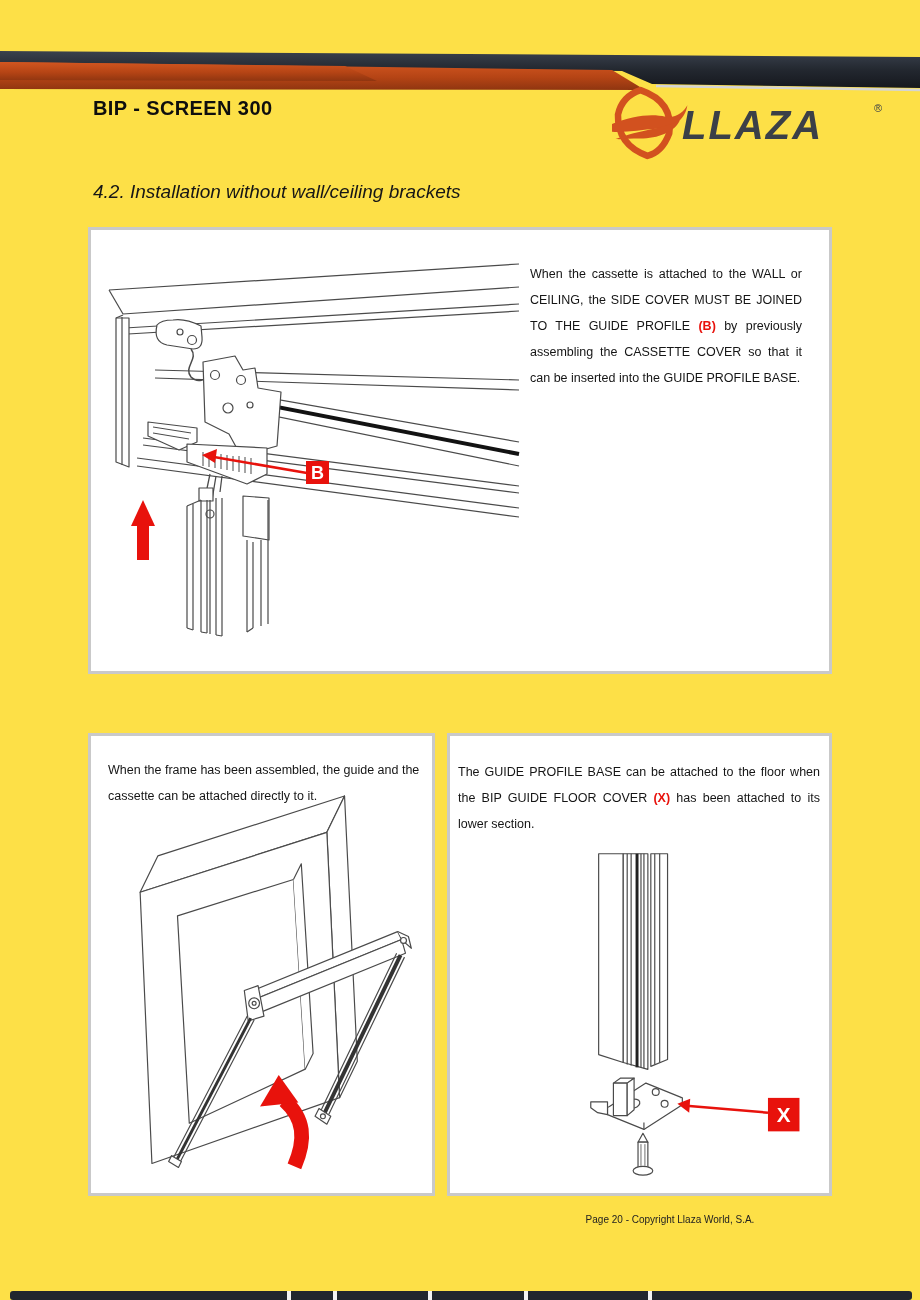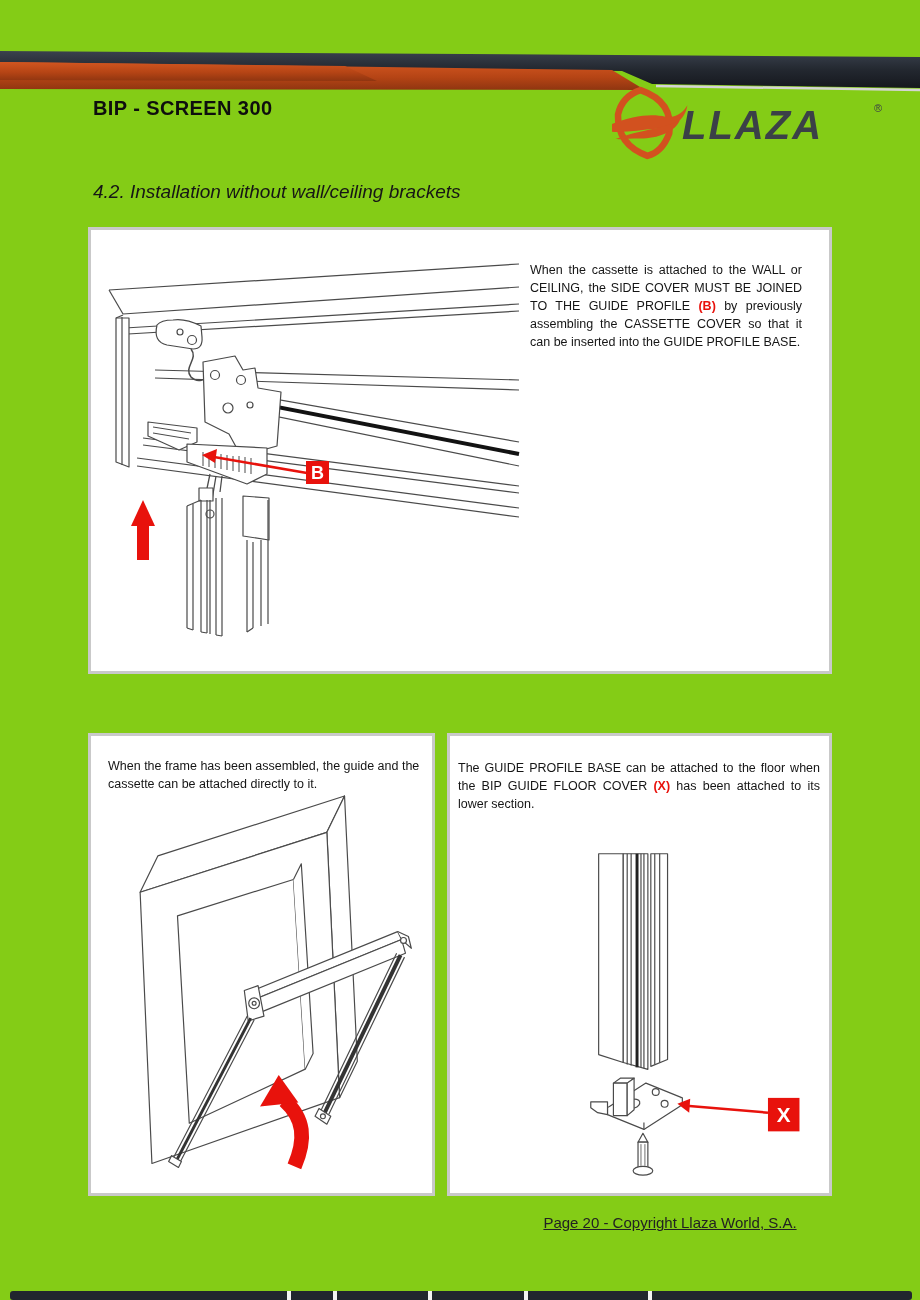--- a/index.html
+++ b/index.html
@@ -1,31 +1,31 @@
 <!DOCTYPE html>
 <html><head>
 <meta charset="utf-8">
 <style>
   html,body{margin:0;padding:0;background:#ffffff;}
-  .page{position:relative;width:920px;height:1300px;background:#84cc16;overflow:hidden;
+  .page{position:relative;width:920px;height:1300px;background:#fde047;overflow:hidden;
         font-family:"Liberation Sans",sans-serif;color:#141414;}
   svg{display:block;}
   .abs{position:absolute;}
   .doc-title{position:absolute;left:93px;top:97px;font-size:20px;font-weight:bold;
              letter-spacing:.4px;color:#0e0e0e;}
   .section-heading{position:absolute;left:93px;top:181px;font-size:19px;color:#161616;font-style:italic;}
   .panel{position:absolute;border:3px solid #c9c9c9;background:#fff;}
   #panel-cassette{left:88px;top:227px;width:738px;height:441px;}
   #panel-frame{left:88px;top:733px;width:341px;height:457px;}
   #panel-base{left:447px;top:733px;width:379px;height:457px;}
-  .cap{position:absolute;font-size:12.5px;line-height:18px;color:#151515;}
+  .cap{position:absolute;font-size:12.5px;line-height:26px;color:#151515;}
   .just{text-align:justify;}
   .red{color:#e8120c;font-weight:bold;}
   .footer-text{position:absolute;left:450px;top:1214px;width:440px;text-align:center;
-               font-size:15px;color:#222;text-decoration:underline;}
+               font-size:10px;color:#222;}
   .bottom-bar{position:absolute;left:10px;bottom:0;height:9px;width:902px;border-radius:3px;
     background:linear-gradient(90deg,
       #21262e 0 277px,#f2f2f2 277px 281px,
       #21262e 281px 323px,#f2f2f2 323px 327px,
       #21262e 327px 418px,#f2f2f2 418px 422px,
       #21262e 422px 514px,#f2f2f2 514px 518px,
       #21262e 518px 638px,#f2f2f2 638px 642px,
       #21262e 642px 100%);}
 </style>
 </head>

